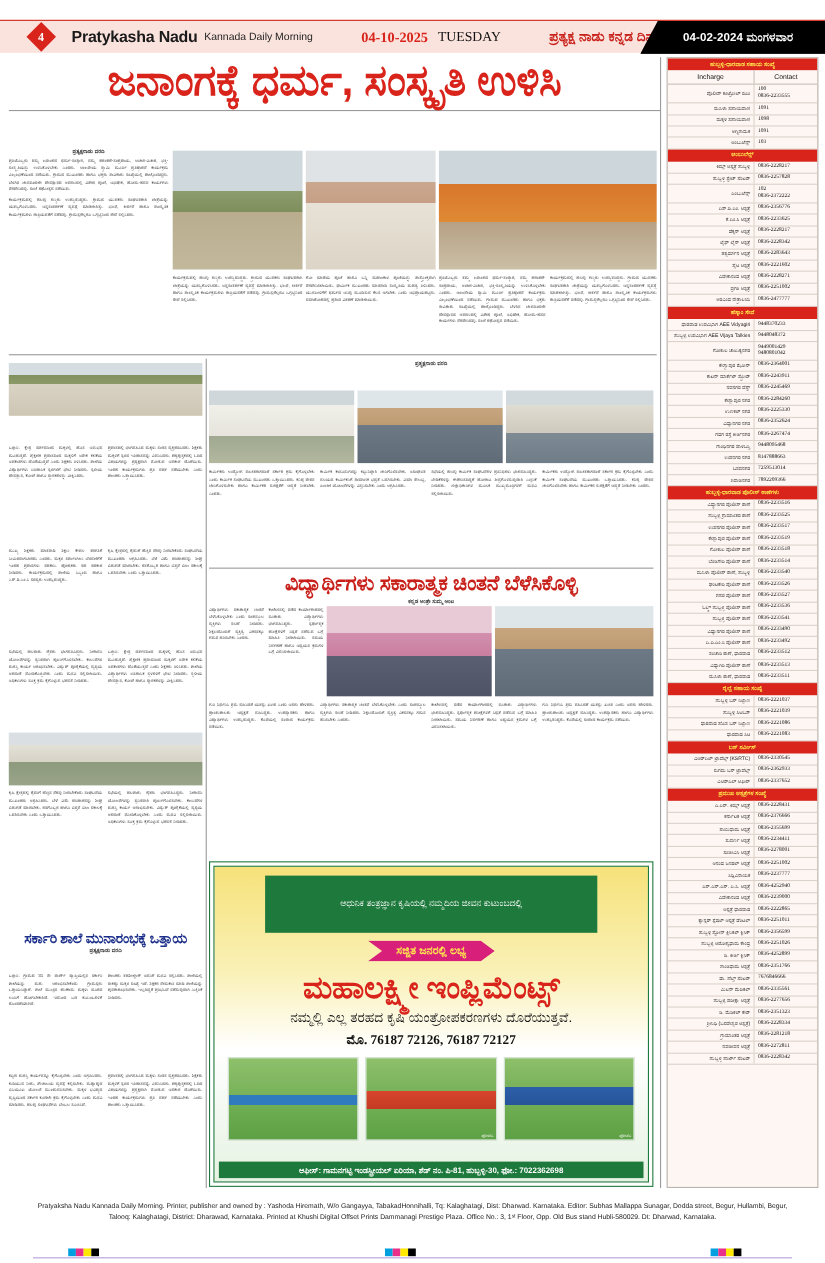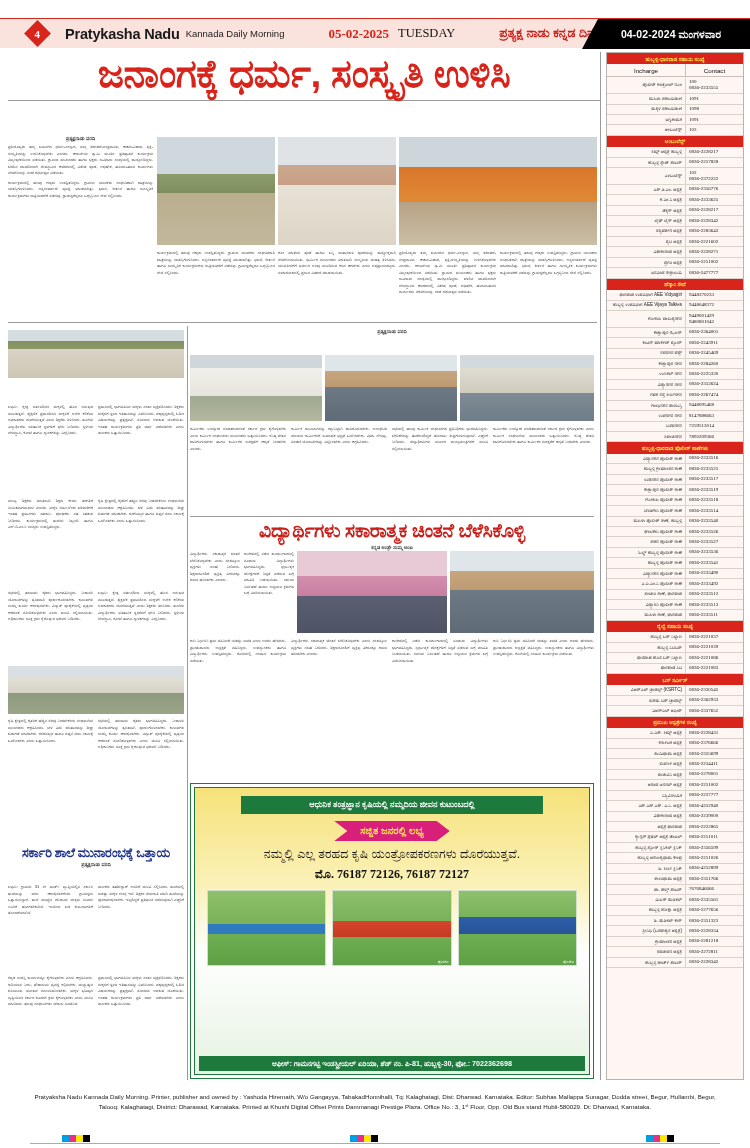--- a/index.html
+++ b/index.html
@@ -133,22 +133,22 @@
   .ad-box {
     position: absolute; left: 190px; top: 783px; width: 404px; height: 296px;
     border: 1px solid #1e7a3c; background: #fff; padding: 3px;
   }
   .ad-inner {
     width: 100%; height: 100%; border: 1px solid #1e7a3c;
     background: linear-gradient(180deg,#f6e27a 0%,#faf1b8 34%,#ffffff 58%,#e6f2e2 100%);
     padding: 6px 8px; text-align: center; position: relative;
   }
   .ad-ribbon {
-    background: #1e7a3c; color: #fff; font-size: 8.2px; font-weight: bold;
-    padding: 4px 0; margin: 2px 38px 0 38px;
+    background: #1e7a3c; color: #fff; font-size: 8.2px; font-weight: normal;
+    padding: 21px 0; margin: 2px 38px 0 38px;
   }
   .ad-banner {
     display: inline-block; background: #d81f7a; color: #ffe94d; font-size: 10px;
     font-weight: bold; padding: 4px 26px; margin-top: 7px;
     clip-path: polygon(0 0, calc(100% - 13px) 0, 100% 50%, calc(100% - 13px) 100%, 0 100%, 13px 50%);
   }
   .ad-title {
     font-size: 28px; font-weight: bold; color: #d8241b; margin-top: 9px;
     line-height: 1.05; letter-spacing: -.3px;
   }
@@ -211,21 +211,21 @@
 <body>
 
 <div class="page">
 
   <div class="masthead">
     <div class="mh-diamond">
       <span>4</span>
     </div>
     <div class="mh-title">Pratykasha Nadu</div>
     <div class="mh-sub">Kannada Daily Morning</div>
-    <div class="mh-date">05-02-2025</div>
+    <div class="mh-date">04-10-2025</div>
     <div class="mh-day">TUESDAY</div>
     <div class="mh-kan">ಪ್ರತ್ಯಕ್ಷ ನಾಡು ಕನ್ನಡ ದಿನ ಪತ್ರಿಕೆ</div>
     <div class="mh-rband">04-02-2024 ಮಂಗಳವಾರ</div>
   </div>
 
   <div class="lead-wrap">
     <div class="lead-h1">ಜನಾಂಗಕ್ಕೆ ಧರ್ಮ, ಸಂಸ್ಕೃತಿ ಉಳಿಸಿ</div>
     <div class="rule-thin"></div>
   </div>
 
@@ -295,20 +295,21 @@
   <div class="body-col" style="position:absolute;left:244px;top:551px;width:50px;">ಕಾಲೇಜಿನಲ್ಲಿ ನಡೆದ ಕಾರ್ಯಾಗಾರದಲ್ಲಿ ನೂರಾರು ವಿದ್ಯಾರ್ಥಿಗಳು ಭಾಗವಹಿಸಿದ್ದರು. ಸ್ಪರ್ಧಾತ್ಮಕ ಪರೀಕ್ಷೆಗಳಿಗೆ ಸಿದ್ಧತೆ ನಡೆಸುವ ಬಗ್ಗೆ ಮಾಹಿತಿ ನೀಡಲಾಯಿತು. ಸಮಯ ನಿರ್ವಹಣೆ ಹಾಗೂ ಅಧ್ಯಯನ ಕ್ರಮಗಳ ಬಗ್ಗೆ ವಿವರಿಸಲಾಯಿತು.</div>
   <div class="body-col" style="position:absolute;left:190px;top:638px;width:96px;">ಗುರಿ ನಿರ್ಧರಿಸಿ ಶ್ರಮ ವಹಿಸಿದರೆ ಯಶಸ್ಸು ಖಚಿತ ಎಂದು ಅವರು ಹೇಳಿದರು. ಪ್ರಾಂಶುಪಾಲರು ಅಧ್ಯಕ್ಷತೆ ವಹಿಸಿದ್ದರು. ಉಪನ್ಯಾಸಕರು ಹಾಗೂ ವಿದ್ಯಾರ್ಥಿಗಳು ಉಪಸ್ಥಿತರಿದ್ದರು. ಕೊನೆಯಲ್ಲಿ ಸಂವಾದ ಕಾರ್ಯಕ್ರಮ ನಡೆಯಿತು.</div>
   <div class="body-col" style="position:absolute;left:291px;top:638px;width:96px;">ವಿದ್ಯಾರ್ಥಿಗಳು ಸಕಾರಾತ್ಮಕ ಚಿಂತನೆ ಬೆಳೆಸಿಕೊಳ್ಳಬೇಕು ಎಂದು ಸಂಪನ್ಮೂಲ ವ್ಯಕ್ತಿಗಳು ಸಲಹೆ ನೀಡಿದರು. ಶಿಕ್ಷಣದೊಂದಿಗೆ ವ್ಯಕ್ತಿತ್ವ ವಿಕಸನಕ್ಕೂ ಗಮನ ಹರಿಸಬೇಕು ಎಂದರು.</div>
   <div class="body-col" style="position:absolute;left:392px;top:638px;width:96px;">ಕಾಲೇಜಿನಲ್ಲಿ ನಡೆದ ಕಾರ್ಯಾಗಾರದಲ್ಲಿ ನೂರಾರು ವಿದ್ಯಾರ್ಥಿಗಳು ಭಾಗವಹಿಸಿದ್ದರು. ಸ್ಪರ್ಧಾತ್ಮಕ ಪರೀಕ್ಷೆಗಳಿಗೆ ಸಿದ್ಧತೆ ನಡೆಸುವ ಬಗ್ಗೆ ಮಾಹಿತಿ ನೀಡಲಾಯಿತು. ಸಮಯ ನಿರ್ವಹಣೆ ಹಾಗೂ ಅಧ್ಯಯನ ಕ್ರಮಗಳ ಬಗ್ಗೆ ವಿವರಿಸಲಾಯಿತು.</div>
   <div class="body-col" style="position:absolute;left:493px;top:638px;width:101px;">ಗುರಿ ನಿರ್ಧರಿಸಿ ಶ್ರಮ ವಹಿಸಿದರೆ ಯಶಸ್ಸು ಖಚಿತ ಎಂದು ಅವರು ಹೇಳಿದರು. ಪ್ರಾಂಶುಪಾಲರು ಅಧ್ಯಕ್ಷತೆ ವಹಿಸಿದ್ದರು. ಉಪನ್ಯಾಸಕರು ಹಾಗೂ ವಿದ್ಯಾರ್ಥಿಗಳು ಉಪಸ್ಥಿತರಿದ್ದರು. ಕೊನೆಯಲ್ಲಿ ಸಂವಾದ ಕಾರ್ಯಕ್ರಮ ನಡೆಯಿತು.</div>
 
   <div class="ad-box">
     <div class="ad-inner">
       <div class="ad-ribbon">ಆಧುನಿಕ ತಂತ್ರಜ್ಞಾನ ಕೃಷಿಯಲ್ಲಿ ನಮ್ಮದಿಯ ಜೀವನ ಕುಟುಂಬದಲ್ಲಿ</div>
       <div class="ad-banner">ಸಜ್ಜಿತ ಜನರಲ್ಲಿ ಲಭ್ಯ</div>
+      <div class="ad-title">ಮಹಾಲಕ್ಷ್ಮೀ ಇಂಪ್ಲಿಮೆಂಟ್ಸ್</div>
       <div class="ad-line">ನಮ್ಮಲ್ಲಿ ಎಲ್ಲ ತರಹದ ಕೃಷಿ ಯಂತ್ರೋಪಕರಣಗಳು ದೊರೆಯುತ್ತವೆ.</div>
       <div class="ad-phone">ಮೊ. 76187 72126, 76187 72127</div>
       <div class="ad-photos">
         <div class="photo ph-plough"></div>
         <div class="photo ph-tiller">
           <span class="pcap">ಫೋಟೊ</span>
         </div>
         <div class="photo ph-trolley">
           <span class="pcap">ಫೋಟೊ</span>
         </div>

